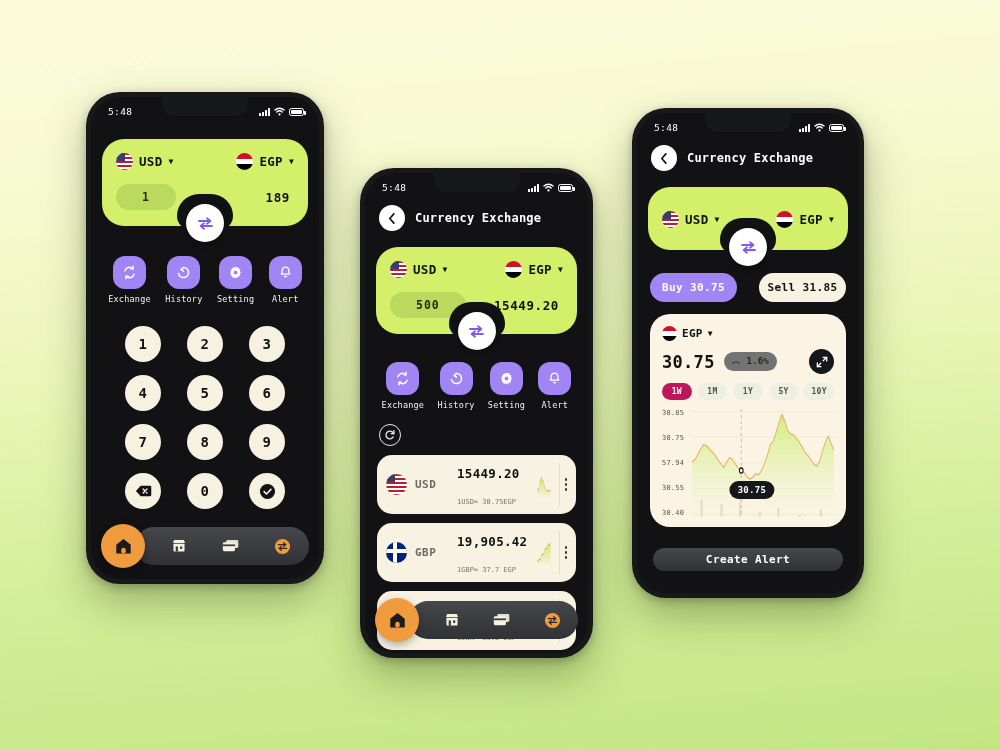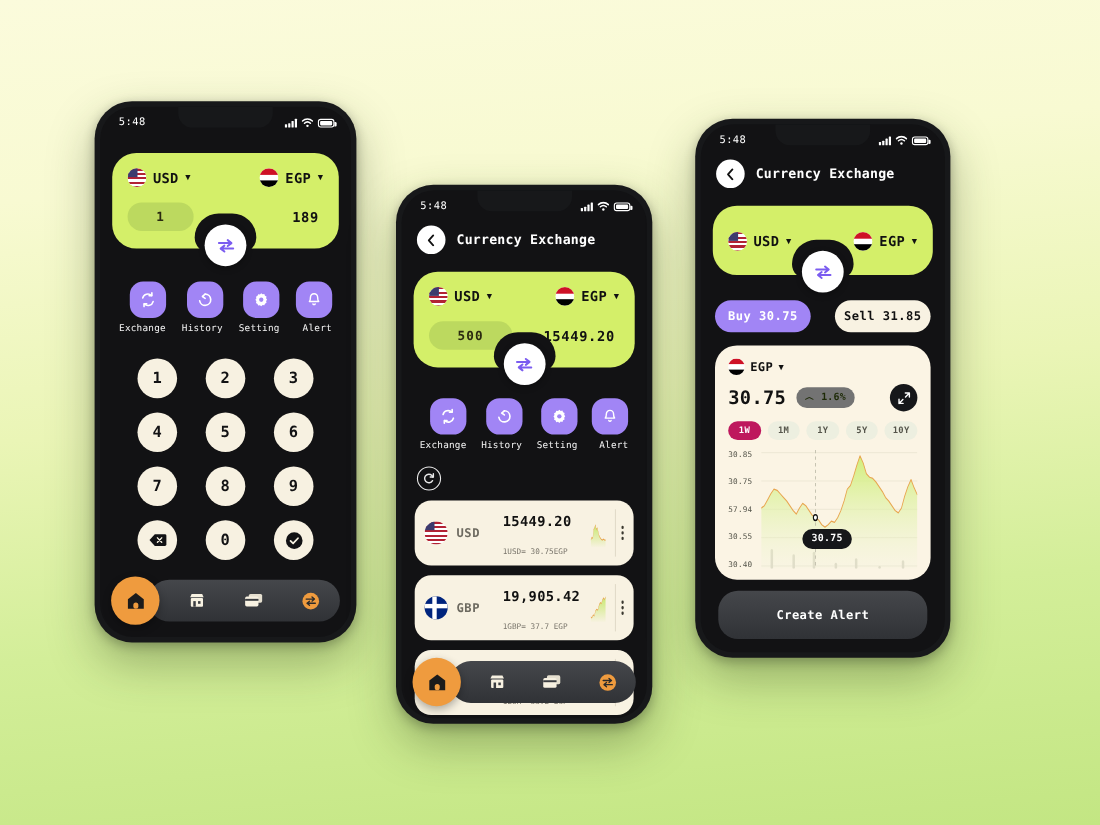--- a/index.html
+++ b/index.html
@@ -68,21 +68,21 @@
   .amt-out { color:#111; font-size:12.5px; font-weight:700; letter-spacing:.6px; padding-right:4px; }
   .swapwrap { position:absolute; left:50%; transform:translateX(-50%); bottom:-16px; z-index:6; }
   .swap-notch { position:absolute; left:50%; transform:translateX(-50%); top:-10px;
                 width:56px; height:36px; background:#121214; border-radius:28px 28px 18px 18px; }
   .swapbtn { position:relative; width:38px; height:38px; border-radius:50%; background:#fff;
              display:flex; align-items:center; justify-content:center;
              box-shadow:0 2px 6px rgba(0,0,0,.3); }
 
   
   .quick { display:flex; justify-content:space-around; padding:30px 10px 0; }
-  .qa { display:flex; flex-direction:column; align-items:flex-end; gap:5px; }
+  .qa { display:flex; flex-direction:column; align-items:center; gap:5px; }
   .qa-ic { width:33px; height:33px; border-radius:12px; background:#a185f5;
            display:flex; align-items:center; justify-content:center; }
   .qa-lb { color:#f3f3f3; font-size:8.5px; letter-spacing:.2px; }
 
   
   .keypad { display:grid; grid-template-columns:repeat(3,1fr); gap:13px 26px;
             padding:22px 34px 0; }
   .key { width:36px; height:36px; border-radius:50%; background:#f7f1e1; color:#121214;
          display:flex; align-items:center; justify-content:center;
          font-size:14px; font-weight:700; justify-self:center; letter-spacing:.5px; }
@@ -137,21 +137,21 @@
   .ranges b { flex:1; text-align:center; font-size:8px; font-weight:700; border-radius:9px;
               padding:4px 0; background:#edefe0; color:#55554b; letter-spacing:.3px; }
   .ranges b.on { background:#be185d; color:#fff; }
   .plot { position:relative; margin-top:9px; height:108px; }
   .ylabs { position:absolute; left:0; top:0; bottom:0; width:28px;
            display:flex; flex-direction:column; justify-content:space-between;
            font-size:7px; color:#55554b; letter-spacing:.2px; }
   .plotarea { position:absolute; left:30px; right:0; top:0; bottom:0; }
   .tooltip { position:absolute; background:#16171a; color:#fff; font-size:9px; font-weight:700;
              border-radius:9px; padding:4px 8px; letter-spacing:.3px; }
-  .cta { position:absolute; left:16px; right:16px; bottom:12px; height:44px; border-radius:18px;
+  .cta { position:absolute; left:16px; right:16px; bottom:22px; height:23px; border-radius:18px;
          background:linear-gradient(180deg,#45474b,#303236); color:#fff;
          display:flex; align-items:center; justify-content:center;
          font-size:11px; font-weight:700; letter-spacing:.4px; }
 </style>
 </head>
 <body>
 
 <div class="stage">
 
   <div class="phone" id="phone1">

